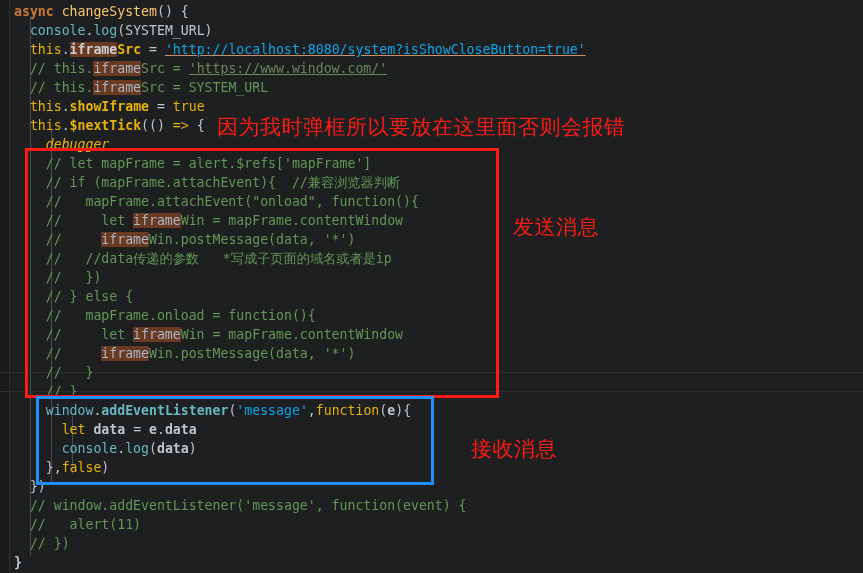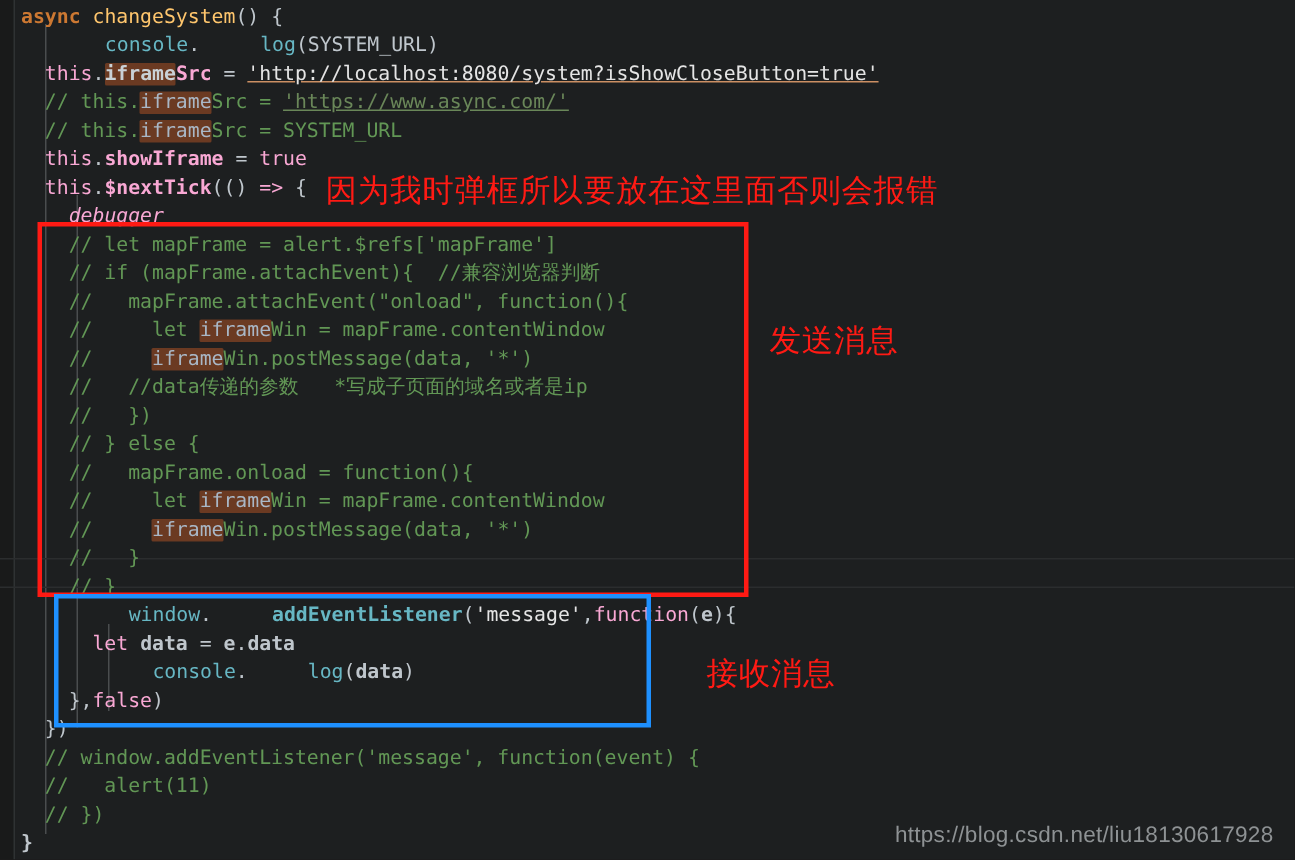--- a/index.html
+++ b/index.html
@@ -60,26 +60,26 @@
   .line {
     position: absolute;
     left: 0;
     white-space: pre;
     font-family: "DejaVu Sans Mono", "Liberation Mono", monospace;
     font-size: 13.2px;
   }
 
   
   .kw      { color: #cc7832; font-weight: bold; }
-  .this    { color: #f9a8d4; }                      
+  .this    { color: #eab308; }                      
   .fn      { color: #ffc66d; }
   .str     { color: #6a8759; }
-  .strq    { color: #e5e5e5; }
+  .strq    { color: #0ea5e9; }
   .cmt     { color: #629755; }
-  .meth    { color: #67b7c4; padding-left: 40px; }
+  .meth    { color: #67b7c4; }
   .plain   { color: #bfc6cc; }
   .bold    { font-weight: bold; }
   .under   { text-decoration: underline; text-decoration-color: #cc8f63; }
   .underg  { text-decoration: underline; text-decoration-color: #6a8759; }
 
   
   .hl {
     background: #6b3a22;
     border-radius: 1px;
   }
@@ -132,21 +132,21 @@
   <div class="hsep" style="top:391px; width:863px;"></div>
 
   <div class="code">
 
     <div class="line" style="top:2px; left:14px;"><span class="kw">async</span><span class="plain"> </span><span class="fn">changeSystem</span><span class="plain">() {</span></div>
 
     <div class="line" style="top:21px; left:14px;"><span class="plain">  </span><span class="meth">console</span><span class="plain">.</span><span class="meth">log</span><span class="plain">(</span><span class="plain">SYSTEM_URL</span><span class="plain">)</span></div>
 
     <div class="line" style="top:40px; left:14px;"><span class="plain">  </span><span class="this">this</span><span class="plain">.</span><span class="hl bold" style="color:#c9d1d6;">iframe</span><span class="this bold">Src</span><span class="plain"> = </span><span class="strq under">'http://localhost:8080/system?isShowCloseButton=true'</span></div>
 
-    <div class="line" style="top:59px; left:14px;"><span class="cmt">  // this.</span><span class="hl">iframe</span><span class="cmt">Src = </span><span class="str underg">'https://www.async.com/'</span></div>
+    <div class="line" style="top:59px; left:14px;"><span class="cmt">  // this.</span><span class="hl">iframe</span><span class="cmt">Src = </span><span class="str underg">'https://www.window.com/'</span></div>
 
     <div class="line" style="top:78px; left:14px;"><span class="cmt">  // this.</span><span class="hl">iframe</span><span class="cmt">Src = SYSTEM_URL</span></div>
 
     <div class="line" style="top:116px; left:14px;"><span class="plain">  </span><span class="this">this</span><span class="plain">.</span><span class="this bold">$nextTick</span><span class="plain">(() </span><span class="this">=&gt;</span><span class="plain"> {</span></div>
 
     <div class="line" style="top:97px; left:14px;"><span class="plain">  </span><span class="this">this</span><span class="plain">.</span><span class="this bold">showIframe</span><span class="plain"> = </span><span class="this">true</span></div>
 
     <div class="line" style="top:135px; left:14px;font-style:italic;"><span class="plain">    </span><span class="this">debugger</span></div>
 
     <div class="line" style="top:154px; left:14px;"><span class="cmt">    // let mapFrame = alert.$refs['mapFrame']</span></div>
@@ -198,15 +198,14 @@
   <div class="box box-red" style="left:25px; top:148px; width:474px; height:250px;"></div>
 
   <div class="box box-blue" style="left:36px; top:396px; width:398px; height:89px;"></div>
 
   <div class="anno anno-big" style="left:217px; top:113px;">因为我时弹框所以要放在这里面否则会报错</div>
 
   <div class="anno anno-big" style="left:471px; top:435px;">接收消息</div>
 
   <div class="anno anno-big" style="left:513px; top:213px;">发送消息</div>
 
-  <div class="watermark">https://blog.csdn.net/liu18130617928</div>
 
 </div>
 
 </body></html>

